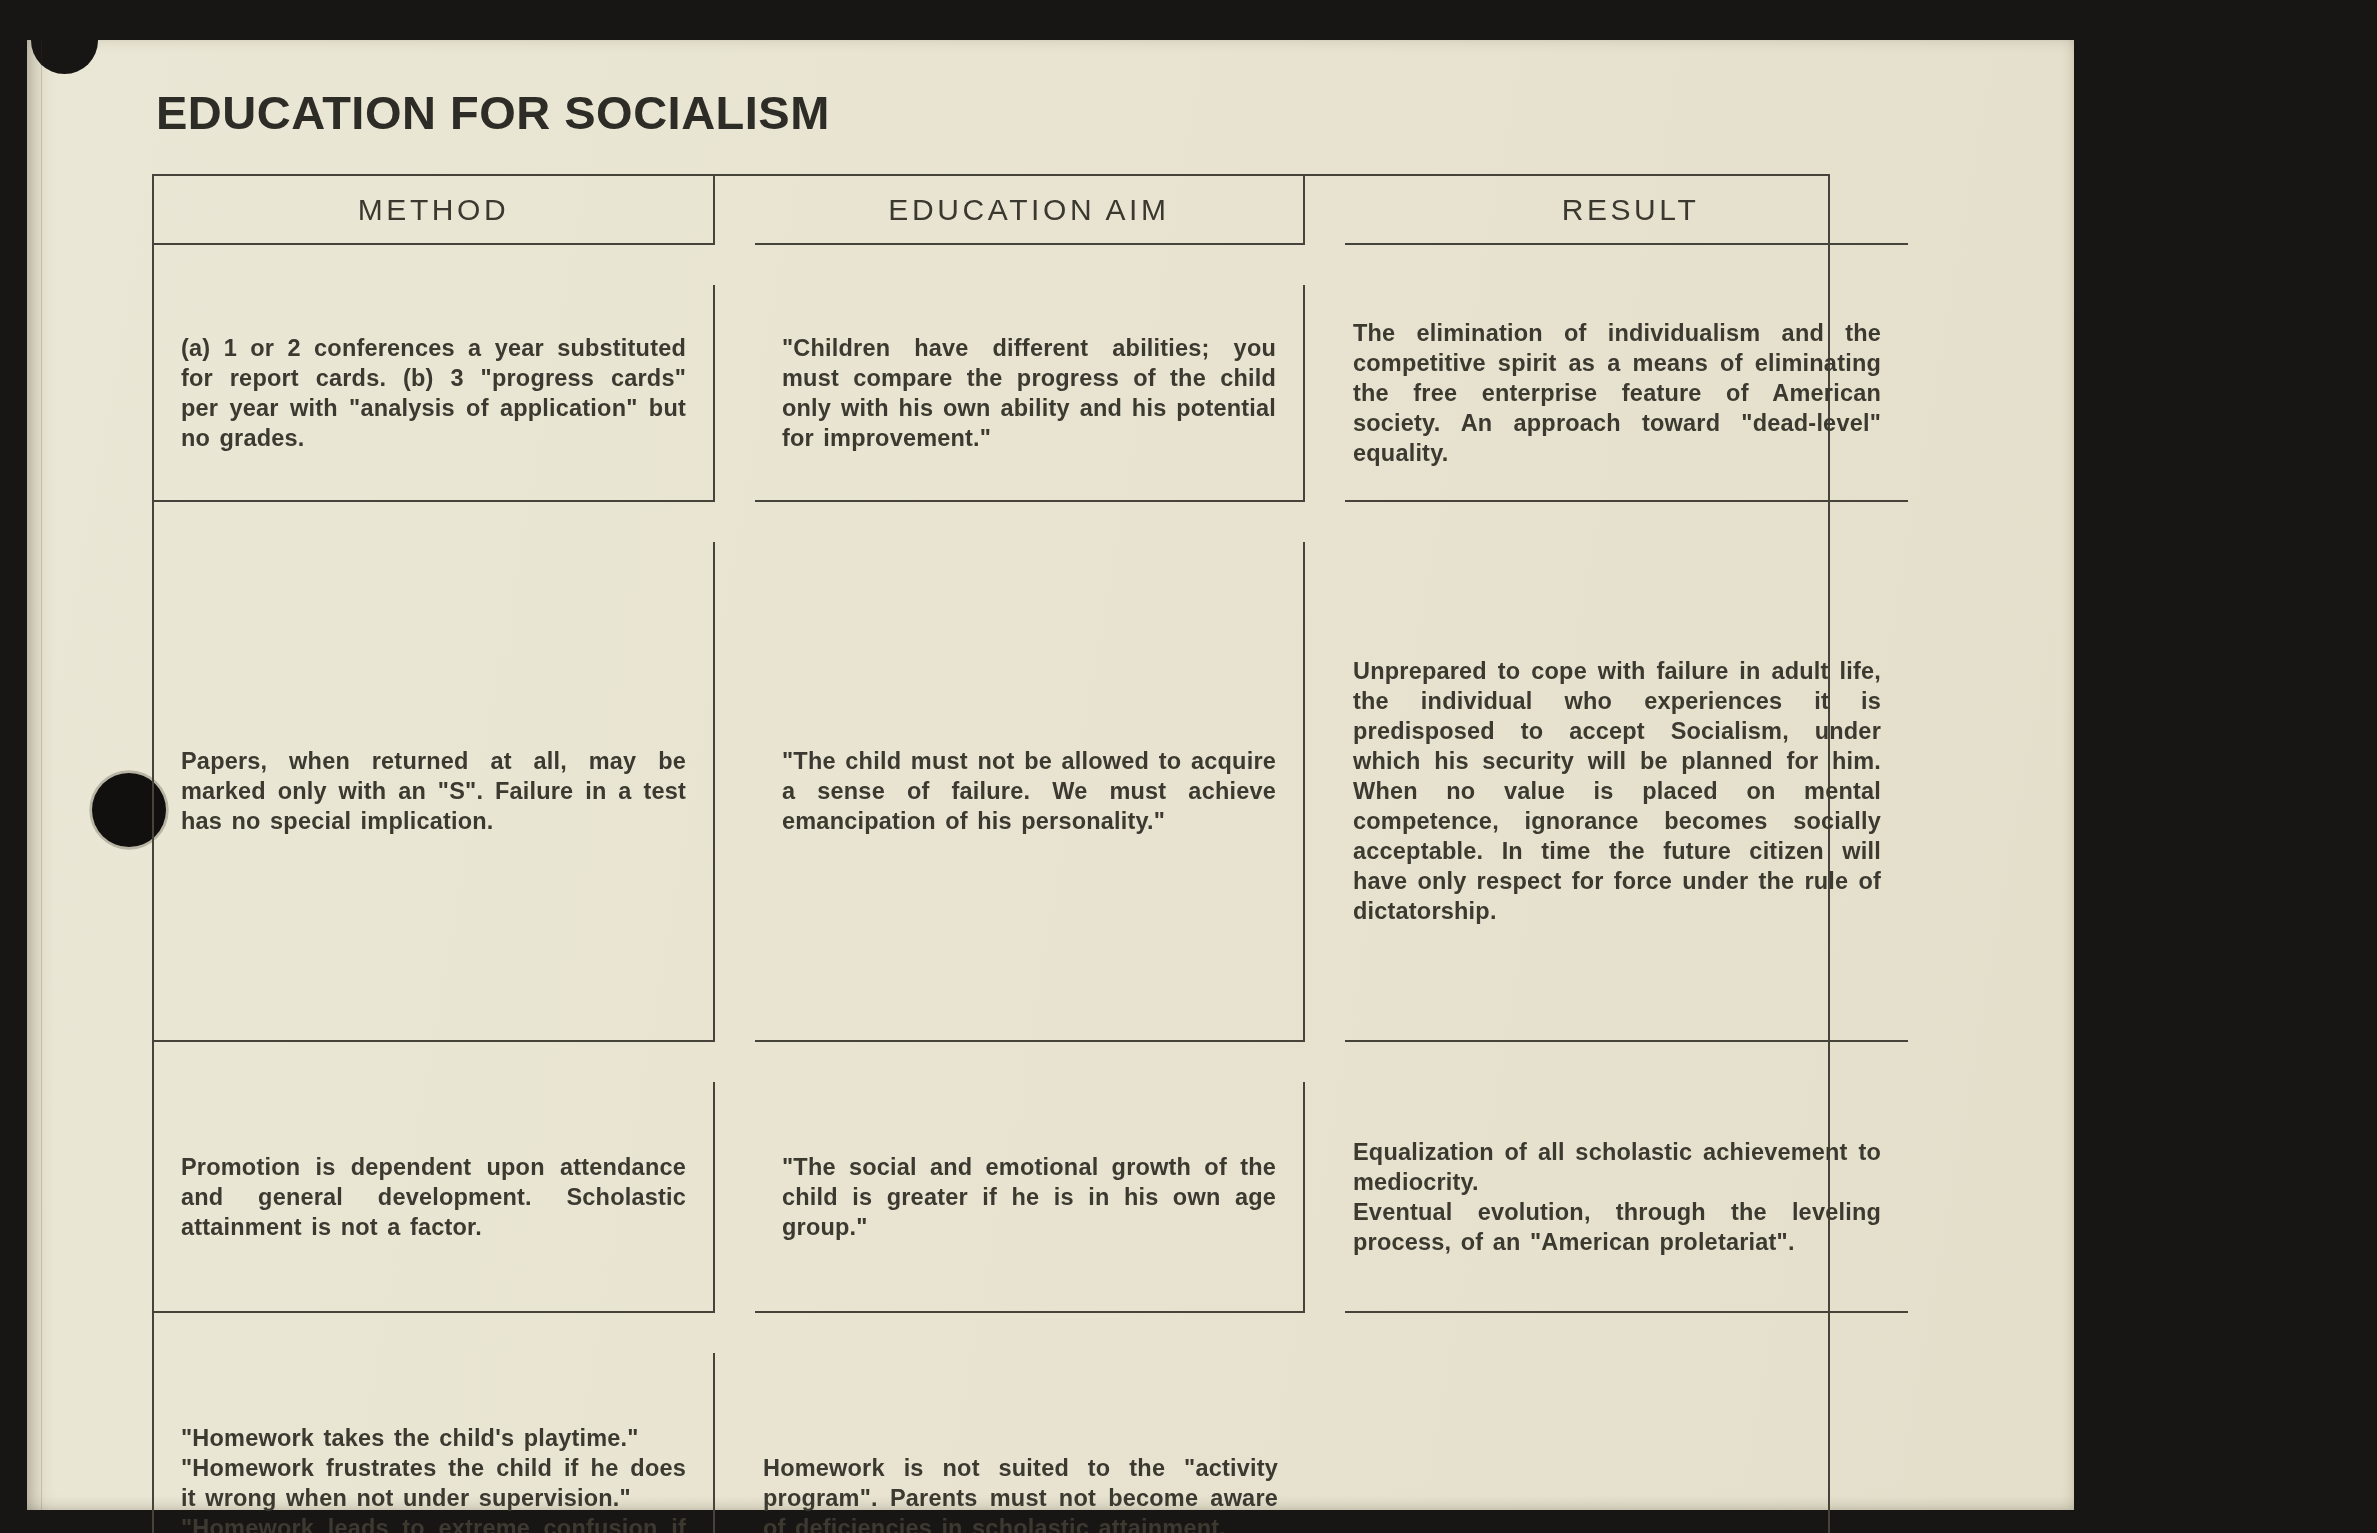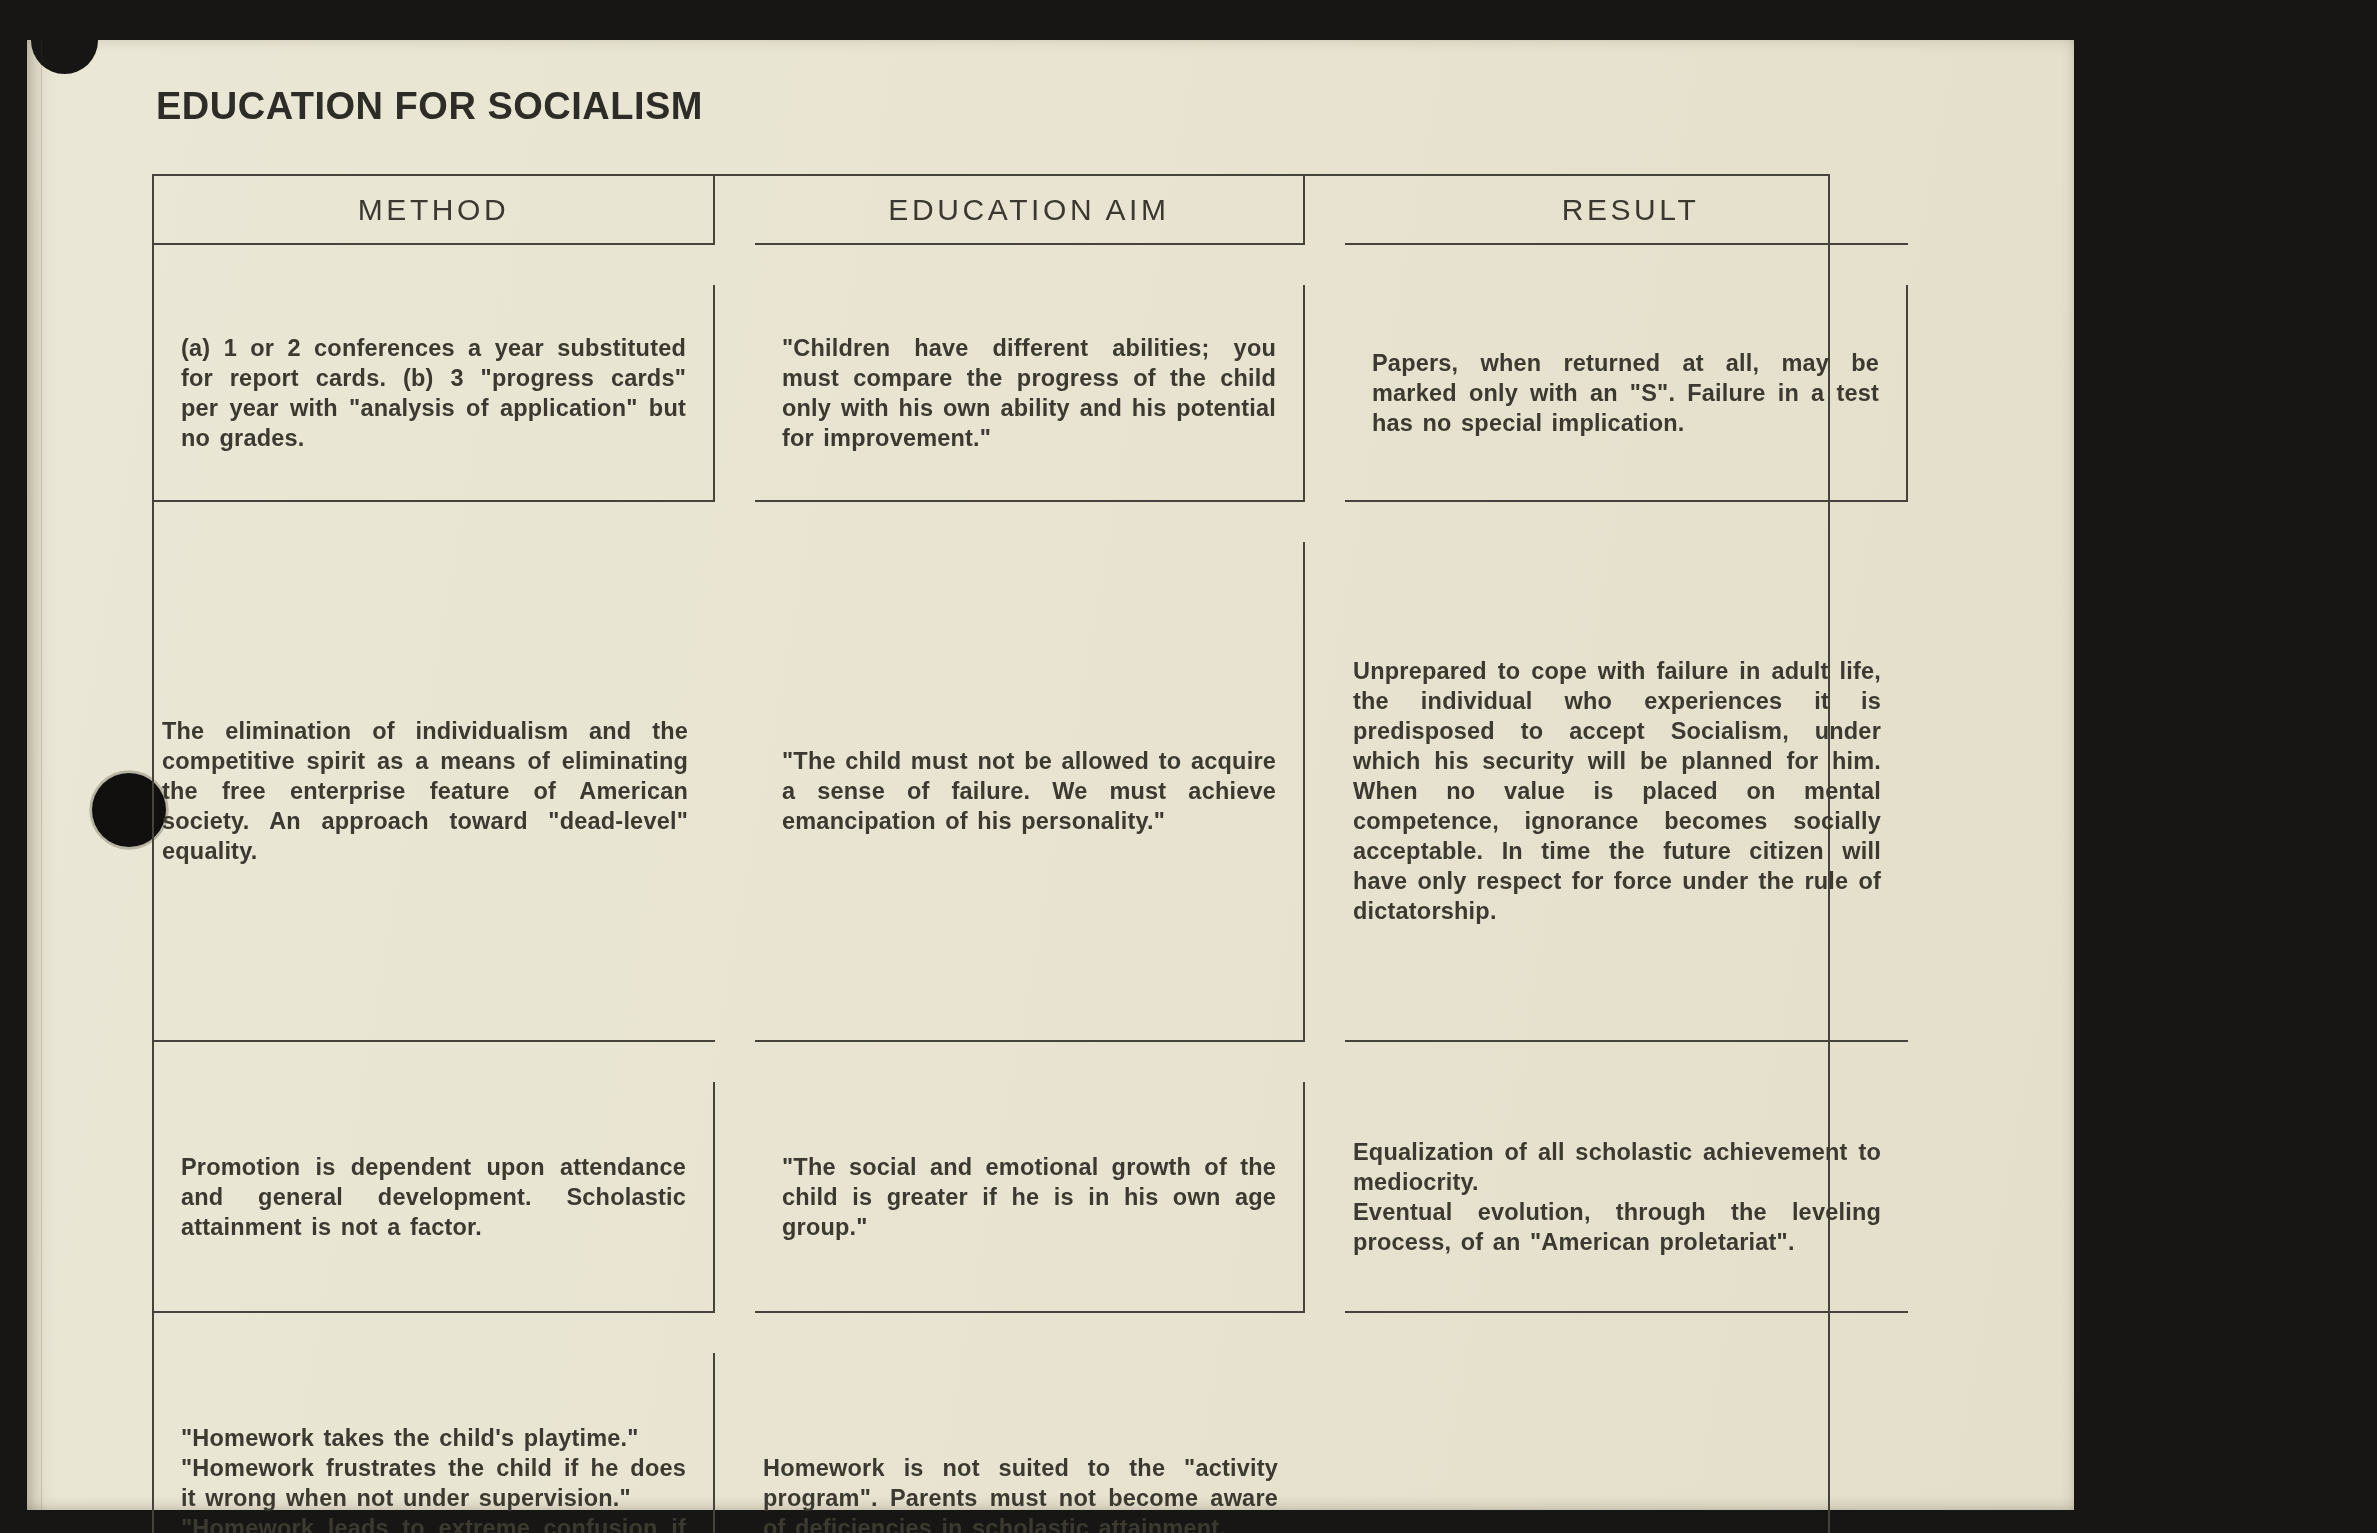--- a/index.html
+++ b/index.html
@@ -46,21 +46,21 @@
     left: 13.6px;
     top: 0;
     width: 1.8px;
     height: 100%;
     background: rgba(70,60,40,0.18);
   }
   .title {
     position: absolute;
     left: 129px;
     top: 45px;
-    font-size: 38px;
+    font-size: 47px;
     font-weight: bold;
     letter-spacing: 0.5px;
     color: #2e2c26;
   }
   .doc-table {
     position: absolute;
     left: 125px;
     top: 134px;
     width: 1674px;
     display: grid;
@@ -117,26 +117,26 @@
     <div class="cell th">METHOD</div>
     <div class="cell th">EDUCATION AIM</div>
     <div class="cell th last-col">RESULT</div>
 
     <div class="cell td">
       <div class="txt">(a) 1 or 2 conferences a year substituted for report cards. (b) 3 "progress cards" per year with "analysis of application" but no grades.</div>
     </div>
     <div class="cell td">
       <div class="txt">"Children have different abilities; you must compare the progress of the child only with his own ability and his potential for improvement."</div>
     </div>
+    <div class="cell td last-col">
+      <div class="txt">The elimination of individualism and the competitive spirit as a means of eliminating the free enterprise feature of American society. An approach toward "dead-level" equality.</div>
+    </div>
+
     <div class="cell td">
       <div class="txt">Papers, when returned at all, may be marked only with an "S". Failure in a test has no special implication.</div>
-    </div>
-
-    <div class="cell td last-col">
-      <div class="txt">The elimination of individualism and the competitive spirit as a means of eliminating the free enterprise feature of American society. An approach toward "dead-level" equality.</div>
     </div>
     <div class="cell td">
       <div class="txt">"The child must not be allowed to acquire a sense of failure. We must achieve emancipation of his personality."</div>
     </div>
     <div class="cell td last-col">
       <div class="txt">Unprepared to cope with failure in adult life, the individual who experiences it is predisposed to accept Socialism, under which his security will be planned for him. When no value is placed on mental competence, ignorance becomes socially acceptable. In time the future citizen will have only respect for force under the rule of dictatorship.</div>
     </div>
 
     <div class="cell td">
       <div class="txt">Promotion is dependent upon attendance and general development. Scholastic attainment is not a factor.</div>

